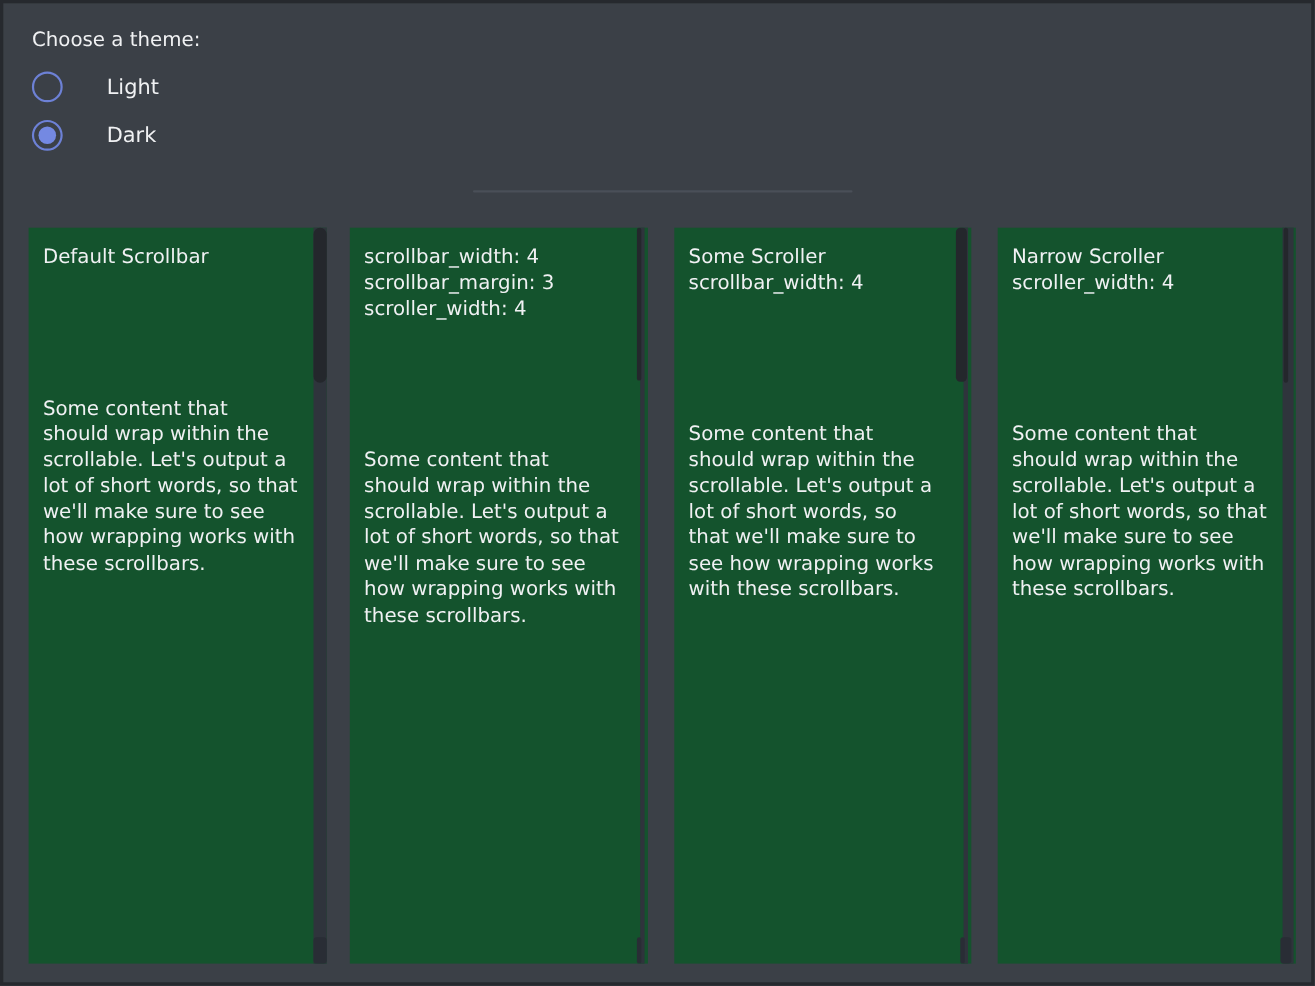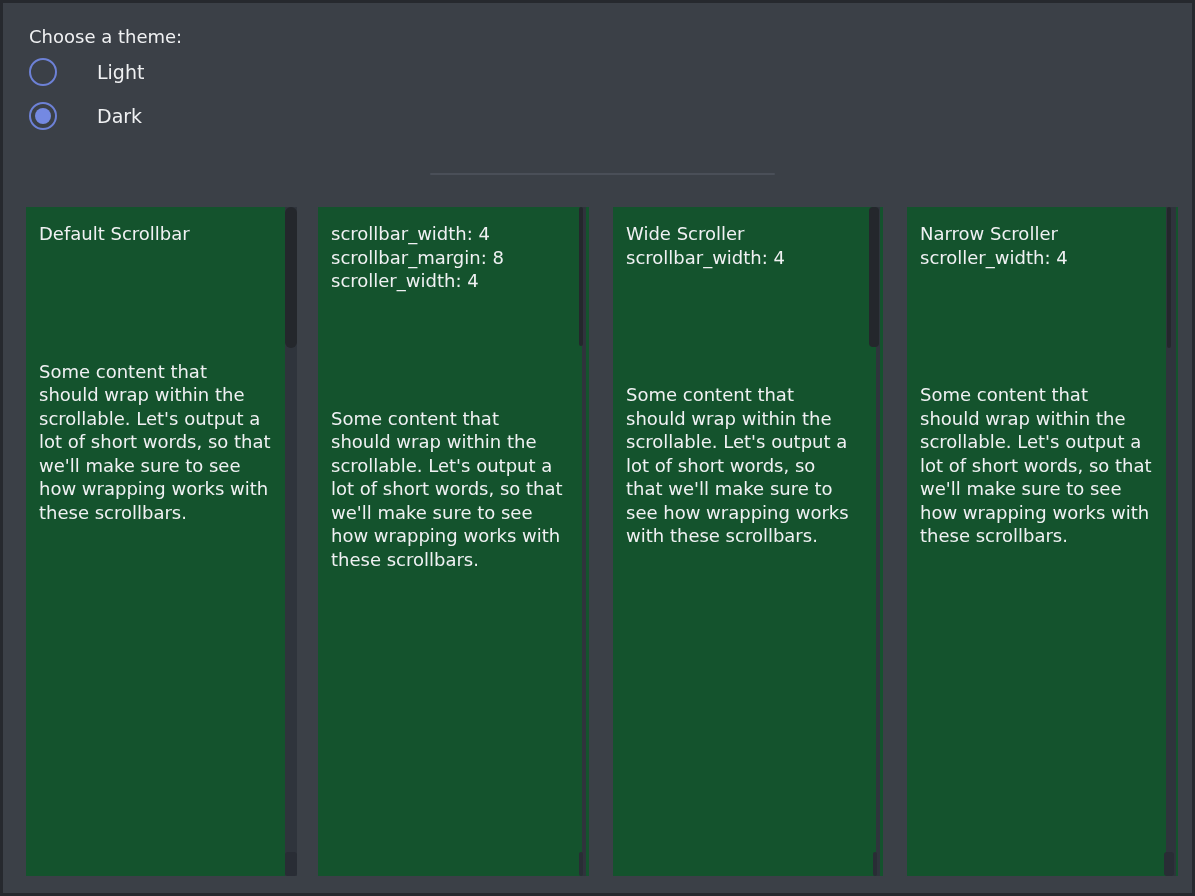--- a/index.html
+++ b/index.html
@@ -9,21 +9,21 @@
     border: 3px solid #26292e;
     box-sizing: border-box;
     overflow: hidden;
     position: relative;
     font-family: "DejaVu Sans", "Liberation Sans", sans-serif;
     color: #f0f1f3;
   }
 
   
   .theme-chooser { position: absolute; left: 26px; top: 22px; }
-  .chooser-label { font-size: 18px; line-height: 24px; margin-bottom: 7px; }
+  .chooser-label { font-size: 18px; line-height: 24px; margin-bottom: 14px; }
   .radio-row { display: flex; align-items: center; height: 32px; margin-bottom: 12px; cursor: default; gap: 21px; }
   .radio {
     width: 28px; height: 28px; border-radius: 50%;
     border: 2px solid #6d81d6;
     display: flex; align-items: center; justify-content: center;
     box-sizing: border-box;
     background: transparent;
     flex: 0 0 auto;
   }
   .radio .dot { width: 16px; height: 16px; border-radius: 50%; background: #7489e2; display: none; }
@@ -113,33 +113,33 @@
   </div>
   <div class="sb-track">
     <div class="sb-thumb"></div>
     <div class="sb-cap"></div>
   </div>
 </section>
 
 <section class="panel panel-2">
   <div class="panel-content">
     <div class="heading-line">scrollbar_width: 4</div>
-    <div class="heading-line">scrollbar_margin: 8</div>
+    <div class="heading-line">scrollbar_margin: 3</div>
     <div class="heading-line">scroller_width: 4</div>
     <p class="panel-body">Some content that should wrap within the scrollable. Let's output a lot of short words, so that we'll make sure to see how wrapping works with these scrollbars.</p>
   </div>
   <div class="sb-track">
     <div class="sb-thumb"></div>
     <div class="sb-cap"></div>
   </div>
 </section>
 
 <section class="panel panel-3">
   <div class="panel-content">
-    <div class="heading-line">Wide Scroller</div>
+    <div class="heading-line">Some Scroller</div>
     <div class="heading-line">scrollbar_width: 4</div>
     <p class="panel-body">Some content that should wrap within the scrollable. Let's output a lot of short words, so that we'll make sure to see how wrapping works with these scrollbars.</p>
   </div>
   <div class="sb-track">
     <div class="sb-thumb"></div>
     <div class="sb-cap"></div>
   </div>
 </section>
 
 <section class="panel panel-4">

